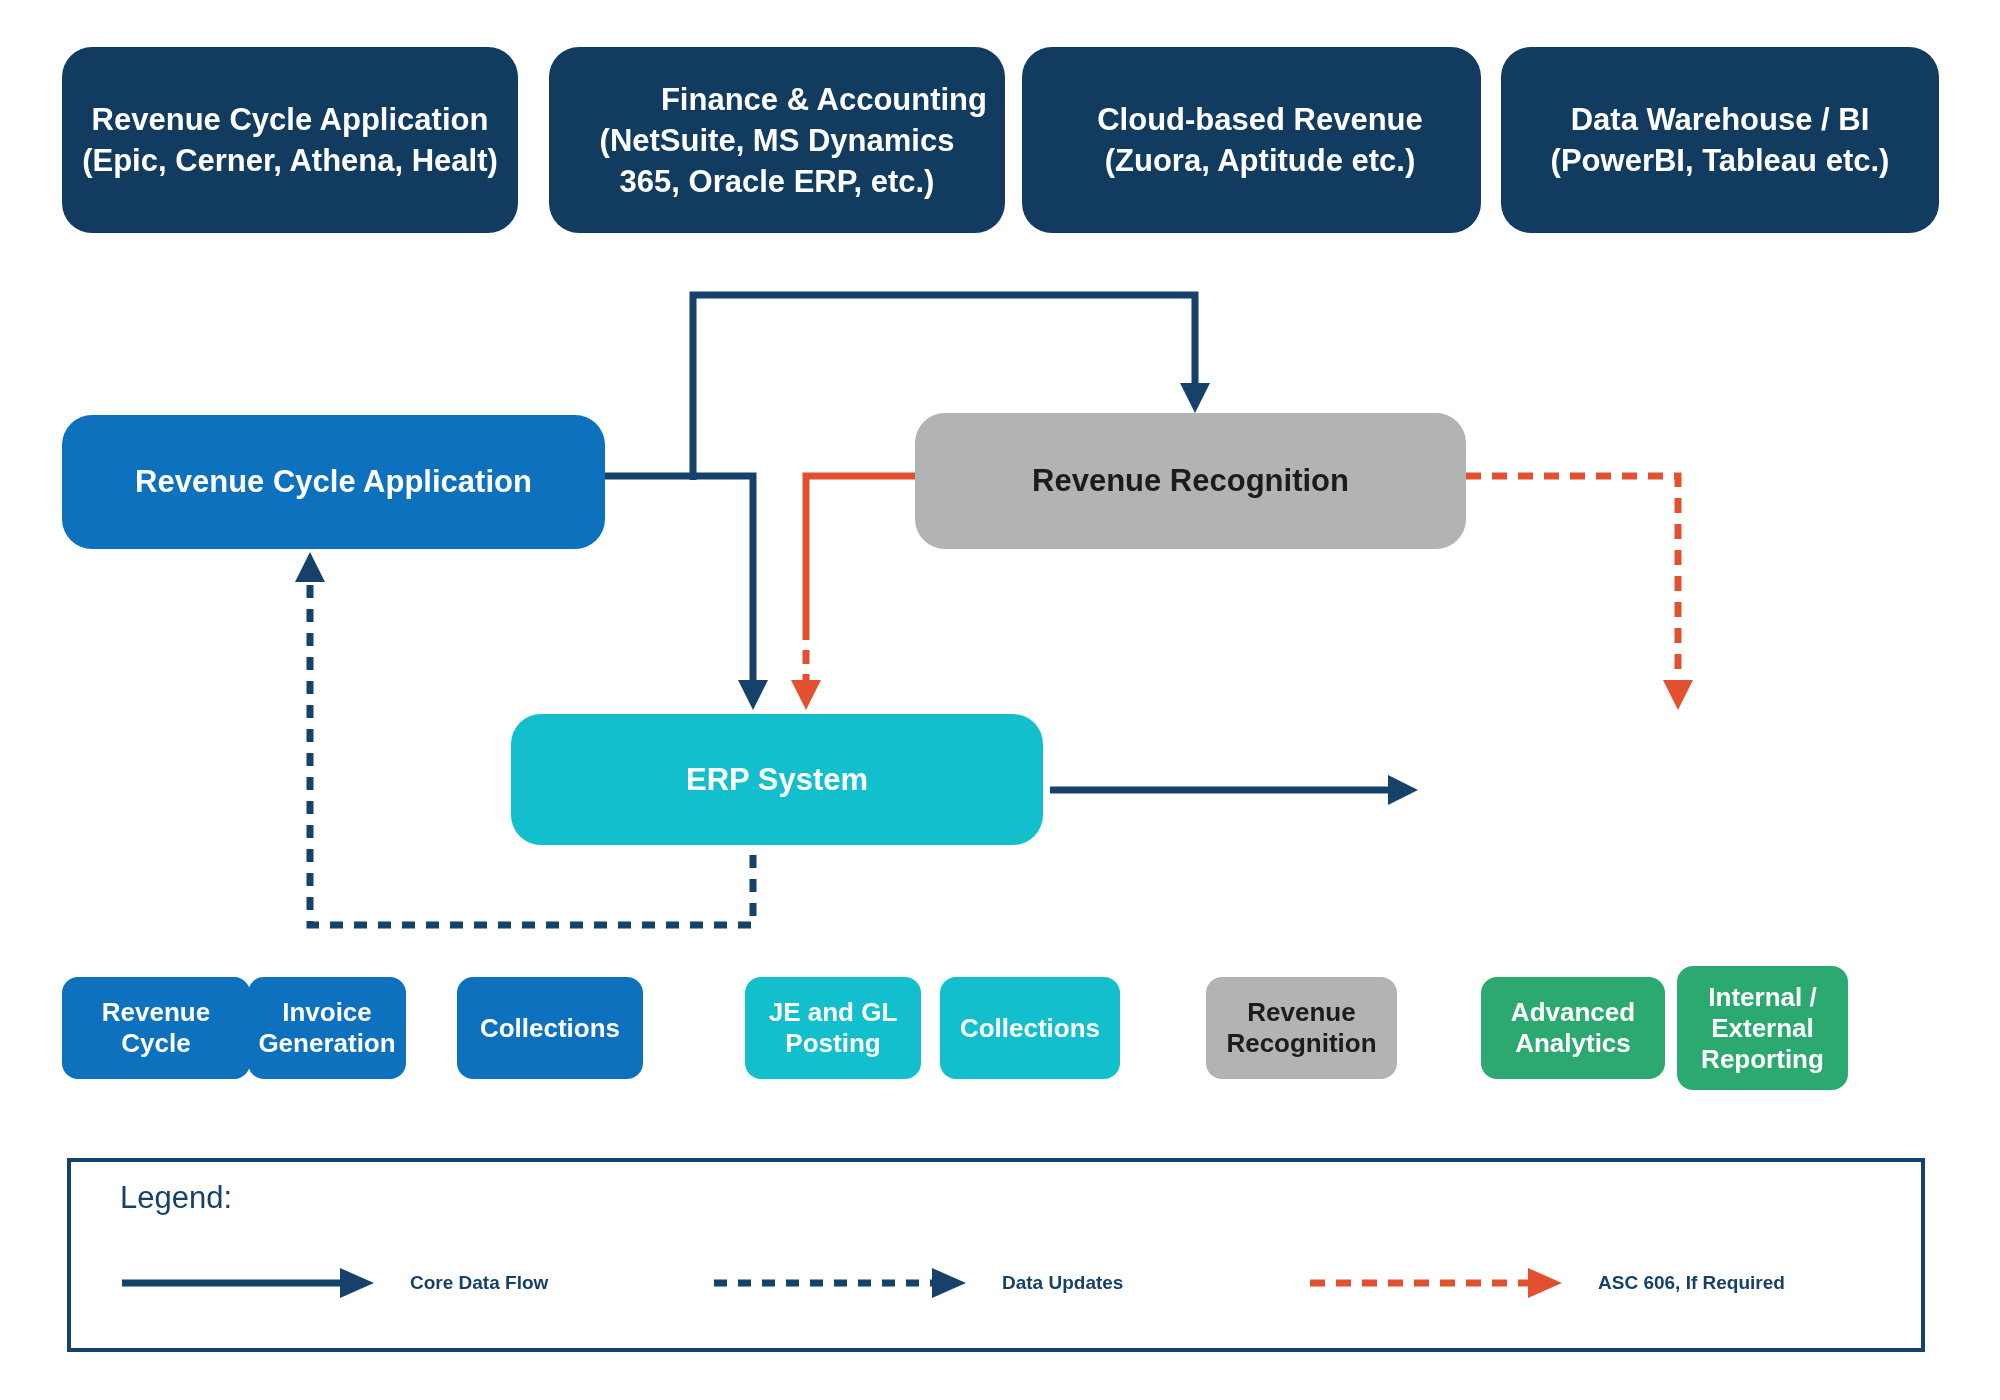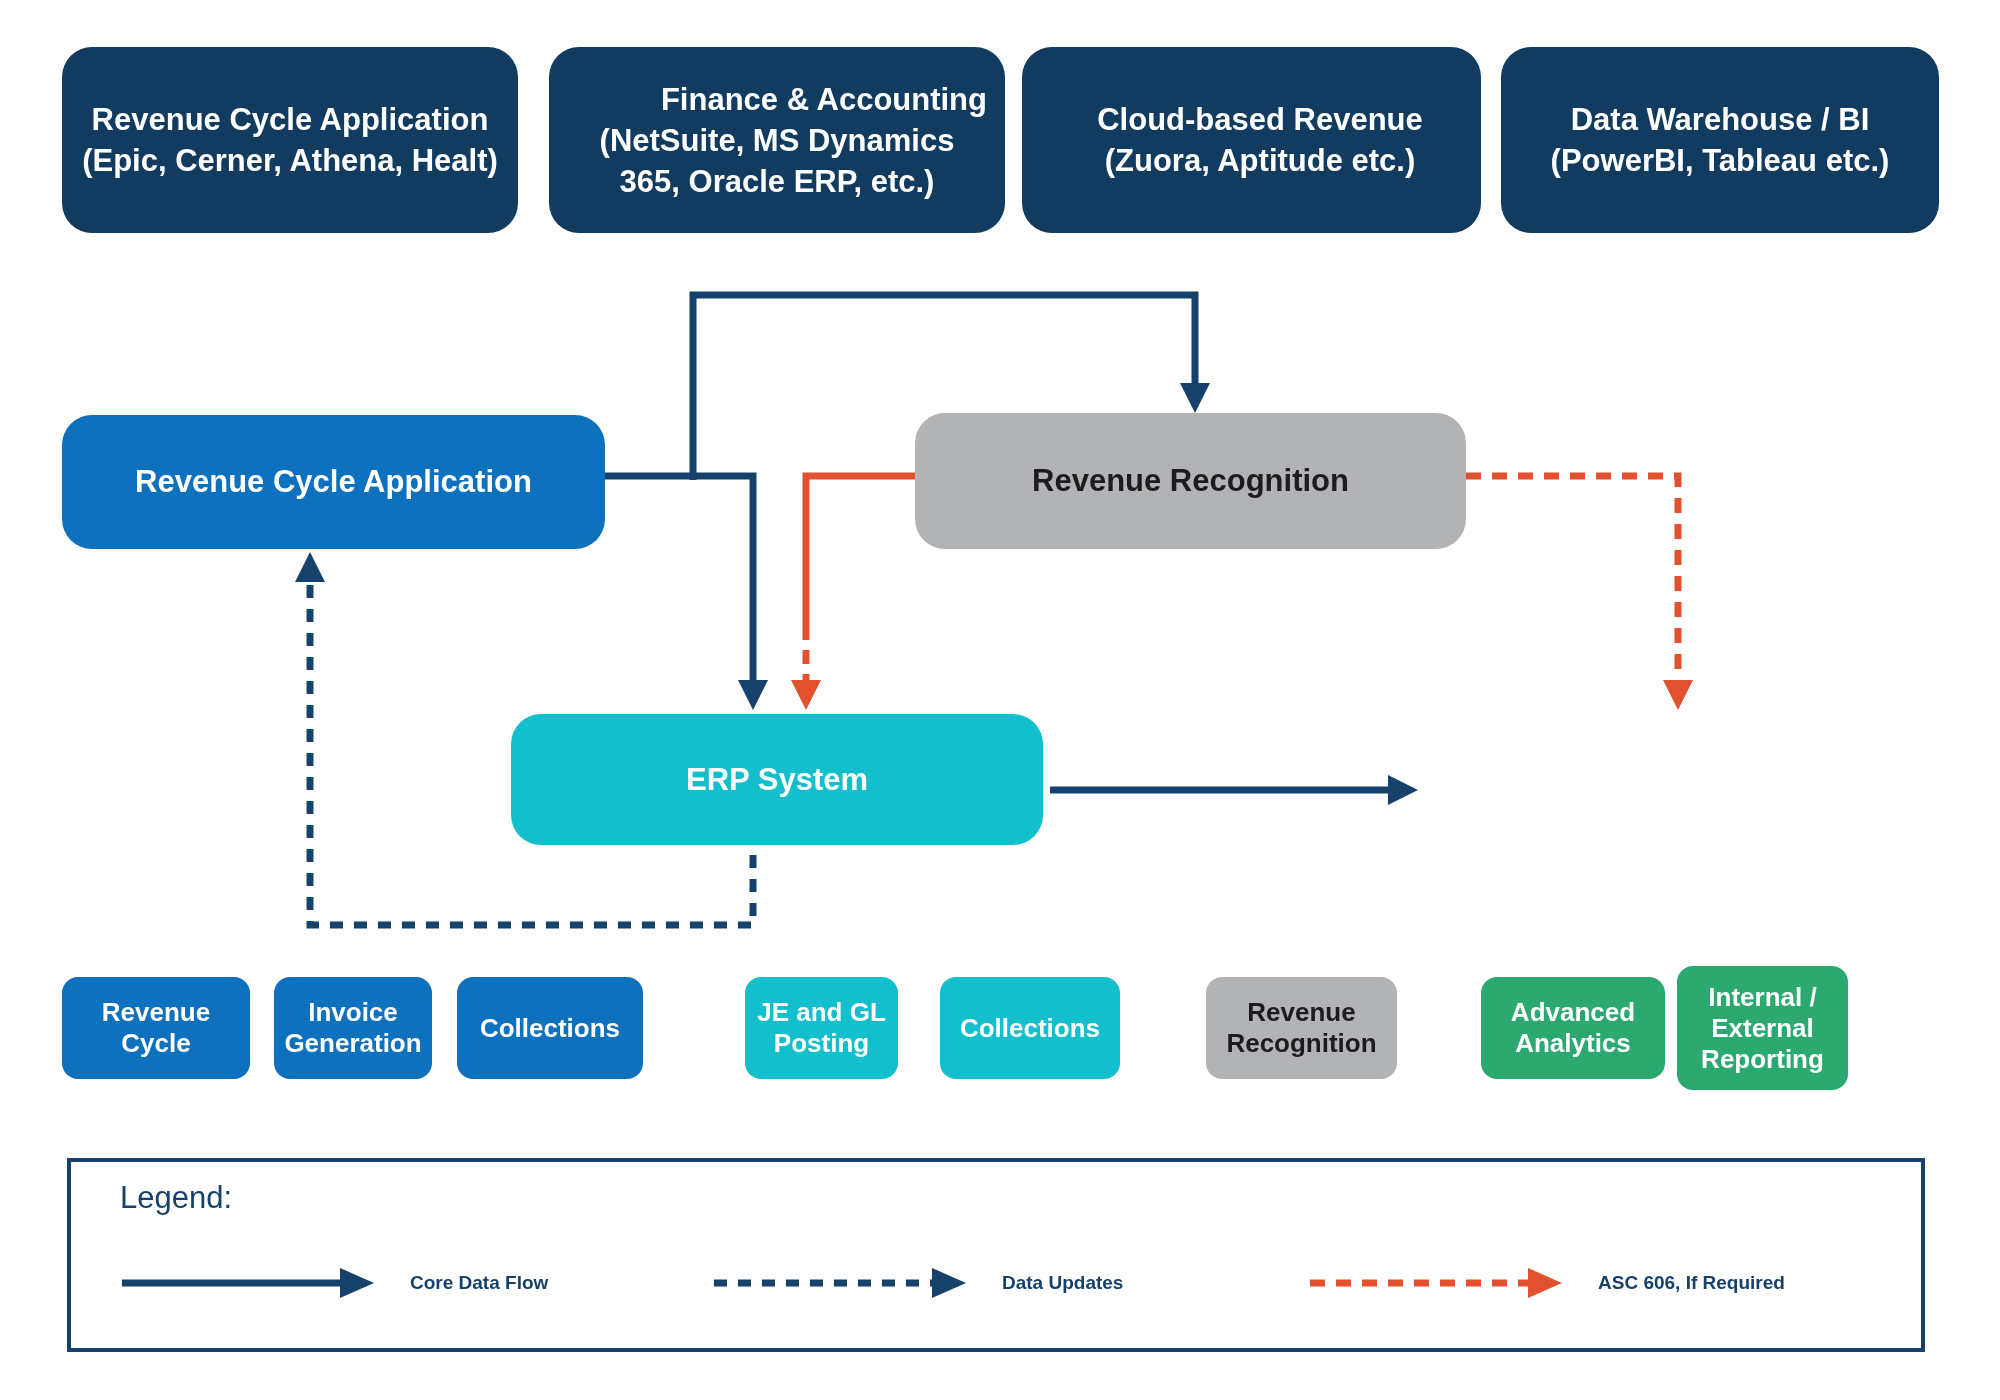--- a/index.html
+++ b/index.html
@@ -99,27 +99,27 @@
   <div class="box midbox graybox" style="left:915px;top:413px;width:551px;height:136px;">
     <div>Revenue Recognition</div>
   </div>
   <div class="box midbox cyan" style="left:511px;top:714px;width:532px;height:131px;">
     <div>ERP System</div>
   </div>
 
   <div class="chip blue" style="left:62px;width:188px;">
     <div>Revenue Cycle</div>
   </div>
-  <div class="chip blue" style="left:274px;width:158px;">
+  <div class="chip blue" style="left:248px;width:158px;">
     <div>Invoice Generation</div>
   </div>
   <div class="chip blue" style="left:457px;width:186px;">
     <div>Collections</div>
   </div>
-  <div class="chip cyan" style="left:745px;width:153px;">
+  <div class="chip cyan" style="left:745px;width:176px;">
     <div>JE and GL Posting</div>
   </div>
   <div class="chip cyan" style="left:940px;width:180px;">
     <div>Collections</div>
   </div>
   <div class="chip gray" style="left:1206px;width:191px;">
     <div>Revenue Recognition</div>
   </div>
   <div class="chip green" style="left:1481px;width:184px;">
     <div>Advanced Analytics</div>

